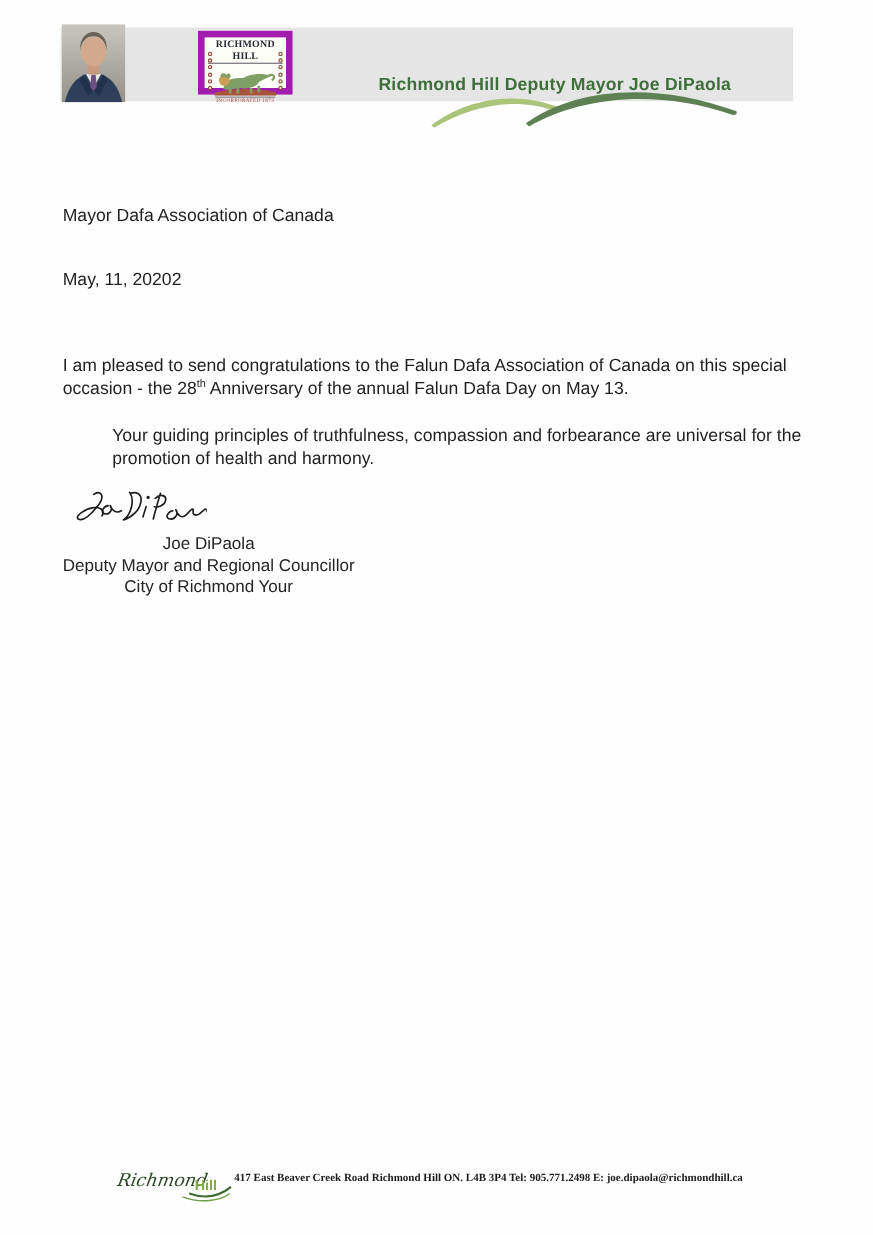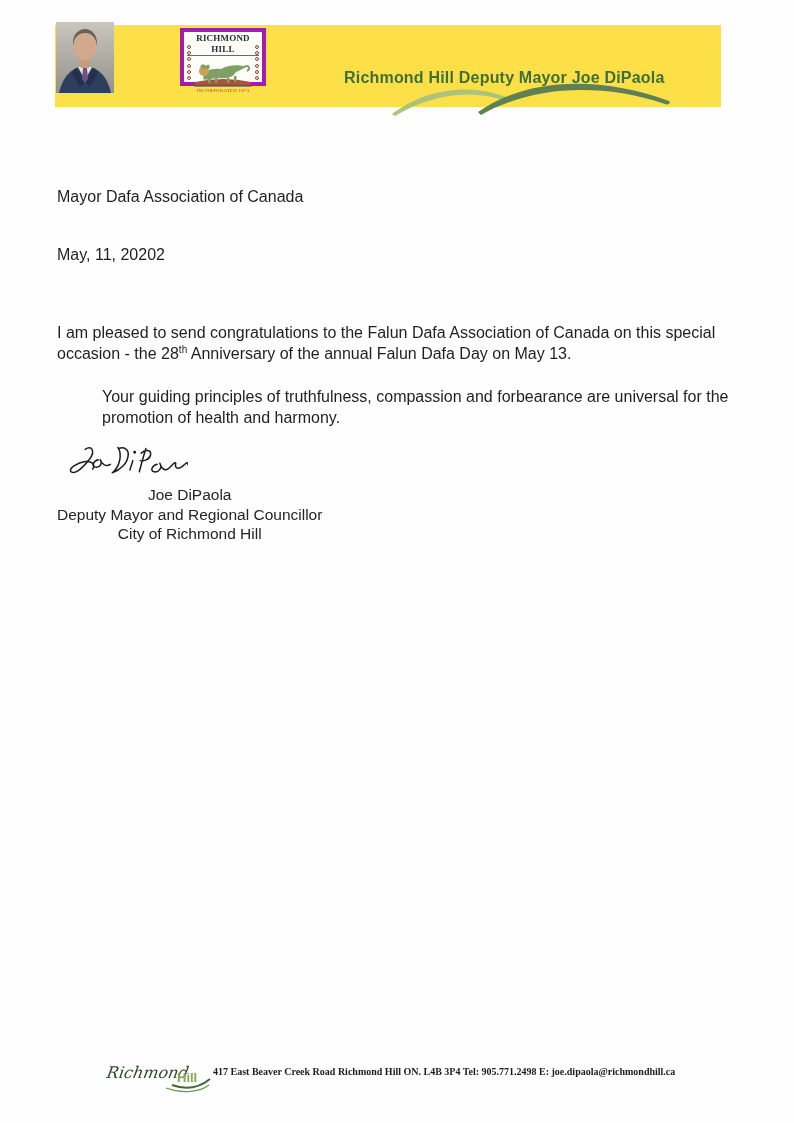--- a/index.html
+++ b/index.html
@@ -4,27 +4,27 @@
 <style>
   * { margin:0; padding:0; box-sizing:border-box; }
   html,body { background:#ffffff; }
   .page {
     position:relative; width:794px; height:1123px; margin:0 auto;
     background:#fefefe; overflow:hidden;
     font-family:"Liberation Sans", sans-serif; color:#1c1c1c;
   }
 
   
-  .banner { position:absolute; left:55px; top:25px; width:666px; height:82px; background:#fde047; }
+  .banner { position:absolute; left:55px; top:25px; width:666px; height:67px; background:#e5e5e5; }
   .photo  { position:absolute; left:56px; top:22px; width:58px; height:71px; }
   .photo svg { display:block; width:100%; height:100%; }
 
   .crest {
     position:absolute; left:180px; top:28px; width:86px; height:58px;
-    background:#fdfdf7; border:4px solid #a21caf; padding:1px 0;
+    background:#fdfdf7; border:6px solid #a21caf; padding:1px 0;
   }
   .crest-name {
     font-family:"Liberation Serif", serif; font-size:9px; font-weight:bold;
     color:#262b38; text-align:center; letter-spacing:0.2px; line-height:11px;
     border-bottom:1px solid #6a656e; margin:0 3px;
   }
   .crest-lion { display:block; margin:1px auto 0; width:64px; height:28px; }
   .crest-inc {
     font-family:"Liberation Serif", serif; font-size:6px; transform:scale(0.8);
     color:#a8403a; text-align:center; letter-spacing:0.4px; line-height:7px;
@@ -141,21 +141,21 @@
       <path d="M78,21 c-1,4 -3,9 -3,10"></path>
       <path d="M92,8 c-3,10 -6,21 -7,25 m2,-20 c5,-5 11,-3 10,2 c-1,5 -8,7 -11,6"></path>
       <path d="M104,25 c-5,1 -8,7 -3,8 c5,1 9,-5 6,-9 c2,6 6,9 10,5 c4,-4 6,-7 7,-5 c-1,4 1,7 6,4 c4,-3 6,-6 7,-4 c0,3 3,5 8,2 l-4,3 c-3,2 -1,4 2,2"></path>
       <circle cx="80" cy="12" r="0.8" fill="#1c1c1c"></circle>
     </g>
   </svg>
 
   <div class="sig-block">
     <div>Joe DiPaola</div>
     <div>Deputy Mayor and Regional Councillor</div>
-    <div>City of Richmond Hill</div>
+    <div>City of Richmond Your</div>
   </div>
 
   <svg class="footer-logo" viewBox="0 0 106 38" aria-hidden="true">
     <text x="4" y="22" font-family="DejaVu Serif, serif" font-style="italic" font-size="16" fill="#2c4726" transform="skewX(-10)">Richmond</text>
     <text x="71" y="26" font-family="Liberation Sans, sans-serif" font-weight="bold" font-size="13" fill="#82aa4a">Hill</text>
     <path d="M66,29 C80,34 93,32 104,23" stroke="#3f6b33" stroke-width="2" fill="none"></path>
     <path d="M60,32 C76,38 94,36 103,29" stroke="#6d9a43" stroke-width="1.2" fill="none"></path>
   </svg>
 
   <div class="footer-text">417 East Beaver Creek Road Richmond Hill ON. L4B 3P4 Tel: 905.771.2498 E: joe.dipaola@richmondhill.ca</div>

